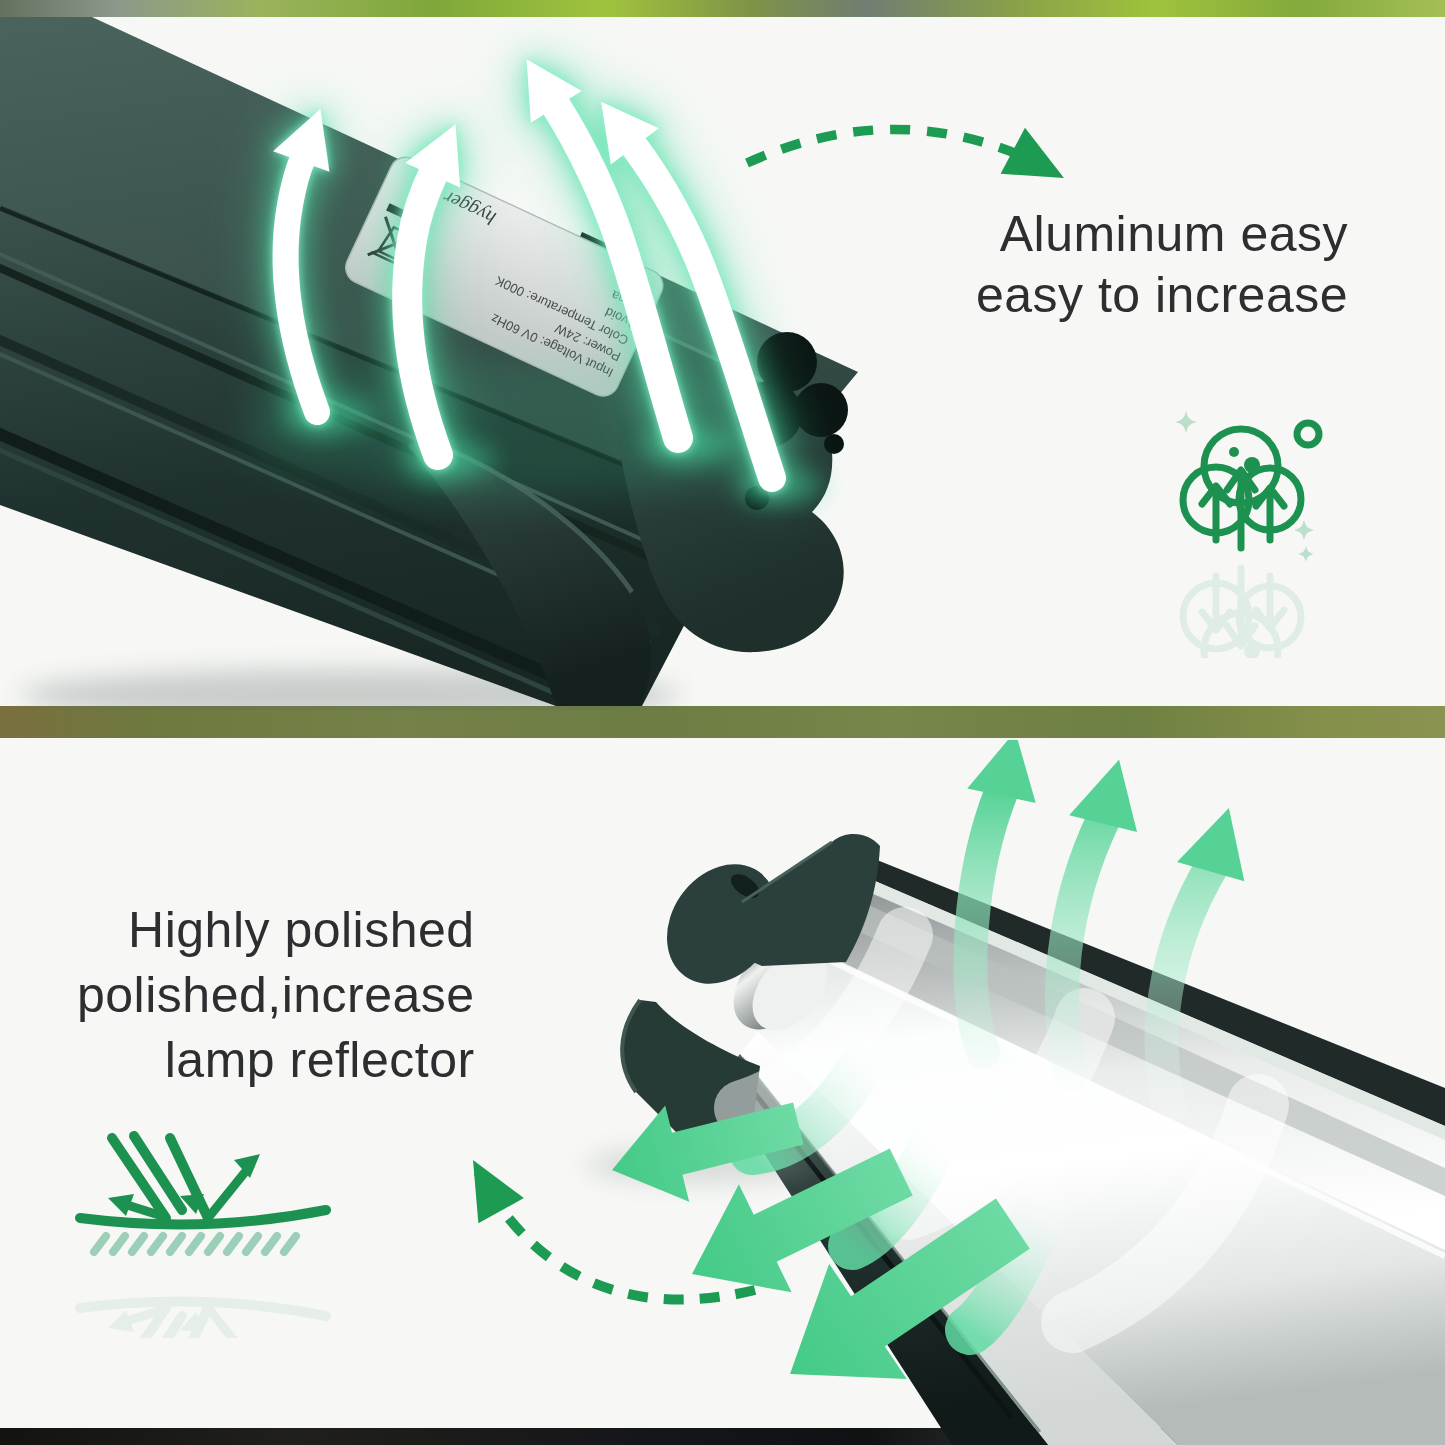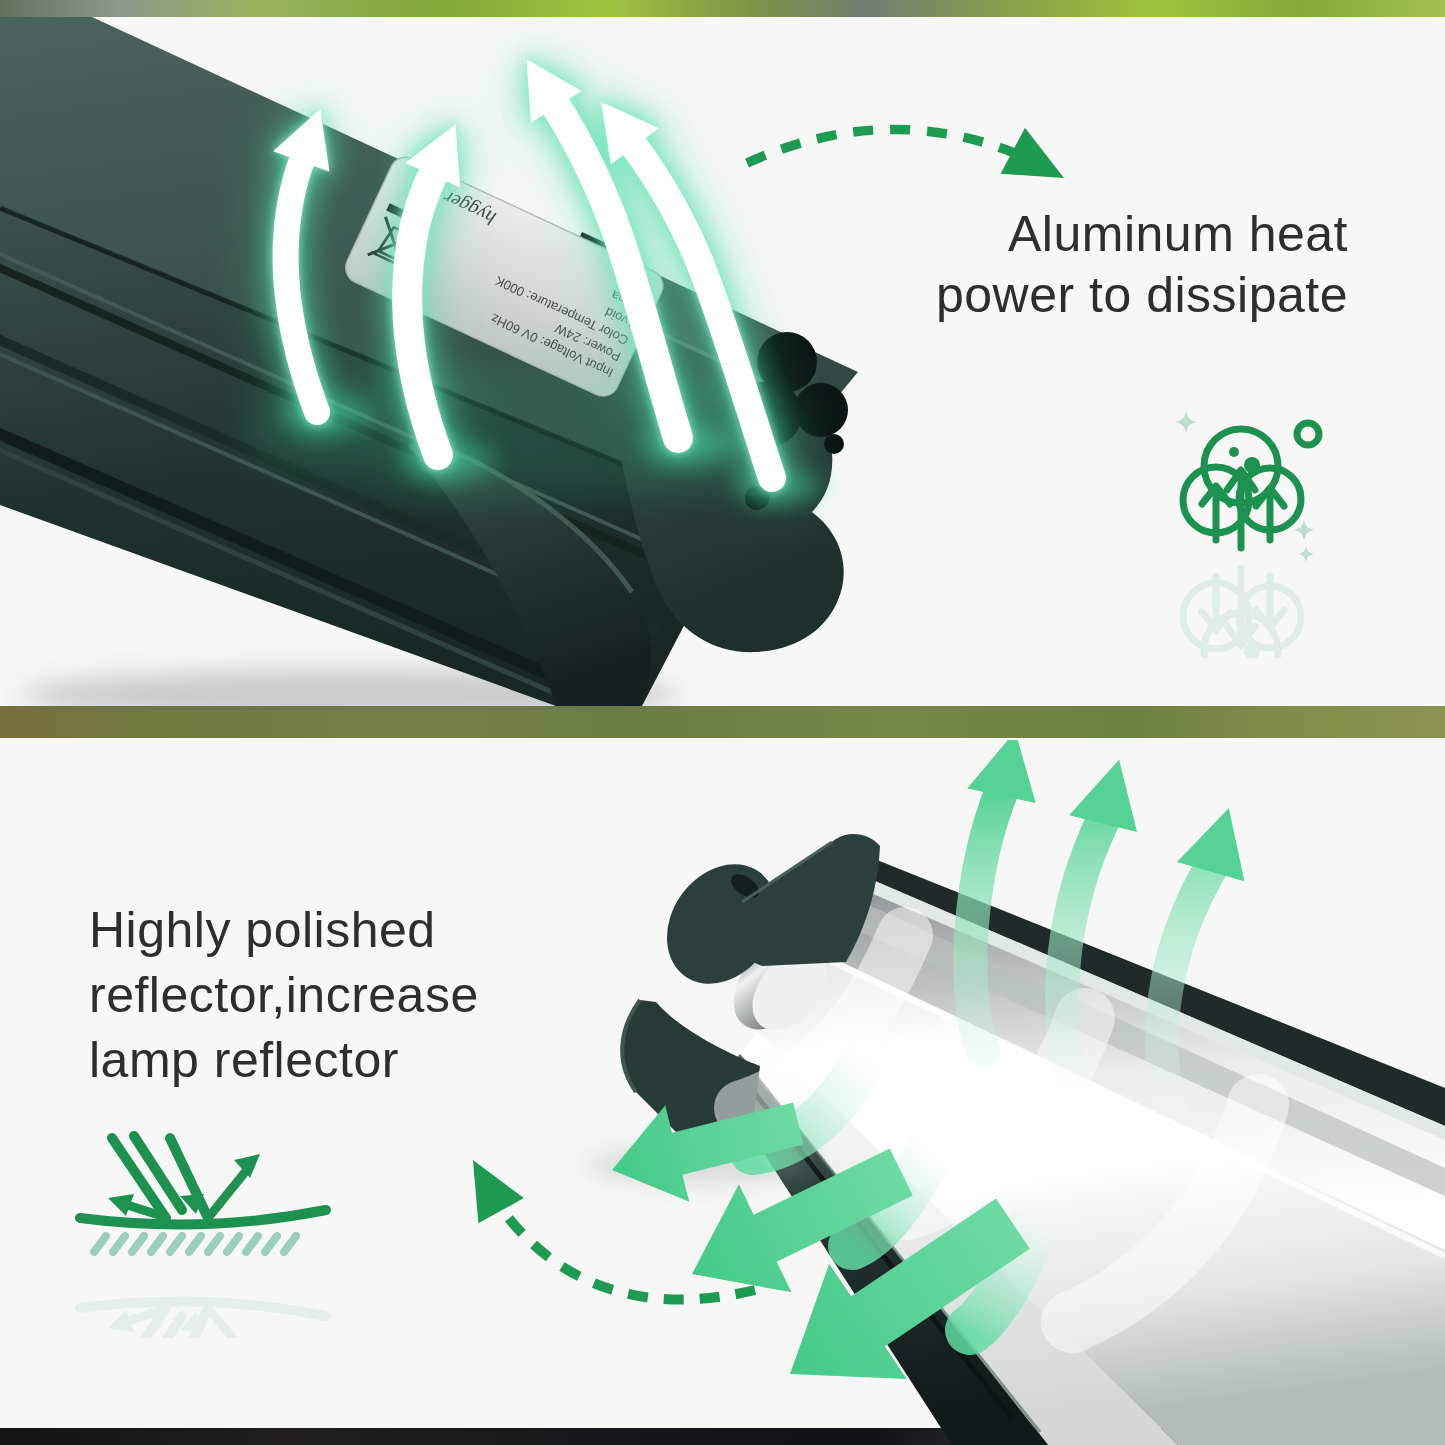--- a/index.html
+++ b/index.html
@@ -15,21 +15,21 @@
   .strip-bottom{top:1428px;height:17px;
     background:linear-gradient(90deg,#131311 0%,#201f1b 20%,#15161a 45%,#101113 60%,#35383a 75%,#23262a 85%,#191b1e 100%);}
   .scene{position:absolute;left:0;z-index:2;}
   .scene-top{top:17px;width:1445px;height:693px;}
   .scene-bottom{top:740px;width:1445px;height:705px;}
   .icon-svg{position:absolute;z-index:3;}
   .icon-eco{left:1146px;top:398px;width:230px;height:260px;}
   .icon-reflect{left:50px;top:1098px;width:310px;height:240px;}
   .caption{position:absolute;z-index:4;font-size:50px;line-height:61px;color:#2c2e2f;letter-spacing:.5px;}
   .caption-top{top:204px;right:97px;text-align:right;}
-  .caption-bottom{top:898px;left:89px;text-align:left;line-height:65px;}
+  .caption-bottom{top:898px;left:77px;text-align:right;line-height:65px;}
   .glow{filter:drop-shadow(0 0 5px rgba(137,240,200,.95)) drop-shadow(0 0 14px rgba(80,220,165,.75)) drop-shadow(0 0 28px rgba(80,220,165,.45));}
   .label-text{font-family:"Liberation Sans",sans-serif;font-size:13px;fill:#474c4a;}
   .label-brand{font-family:"Liberation Serif",serif;font-style:italic;font-size:20px;fill:#3a3f3d;}
 </style>
 </head>
 <body>
 
 <div class="canvas">
 
   <div class="strip strip-top"></div>
@@ -168,22 +168,22 @@
     </g>
     <g fill="#bcdecb">
       <use href="#sparklePlus" transform="translate(40,24) scale(1.1)"></use>
       <use href="#sparklePlus" transform="translate(158,132)"></use>
       <use href="#sparklePlus" transform="translate(160,156) scale(0.8)"></use>
     </g>
     <use href="#ecoMain" transform="matrix(1,0,0,-1,0,320)" opacity="0.1"></use>
   </svg>
 
   <div class="caption caption-top">
-    <div>Aluminum heat</div>
-    <div>power to dissipate</div>
+    <div>Aluminum easy</div>
+    <div>easy to increase</div>
   </div>
 
   <div class="strip strip-mid"></div>
   <div class="strip strip-bottom"></div>
 
   <svg class="scene scene-bottom" viewBox="0 740 1445 705" xmlns="http://www.w3.org/2000/svg">
     <defs>
       <linearGradient id="silverTopG" x1="0" y1="0" x2="0.12" y2="1">
         <stop offset="0" stop-color="#8f9695"></stop>
           <stop offset=".55" stop-color="#e9eceb"></stop>
@@ -326,17 +326,17 @@
         <path d="M 177,154 L 189,138"></path>
         <path d="M 196,154 L 208,138"></path>
       <path d="M 215,154 L 227,138"></path>
         <path d="M 234,154 L 246,138"></path>
     </g>
     <use href="#reflMain" transform="matrix(1,0,0,-1,0,330)" opacity="0.08"></use>
   </svg>
 
   <div class="caption caption-bottom">
     <div>Highly polished</div>
-    <div>reflector,increase</div>
+    <div>polished,increase</div>
     <div>lamp reflector</div>
   </div>
 
 </div>
 
 </body></html>

